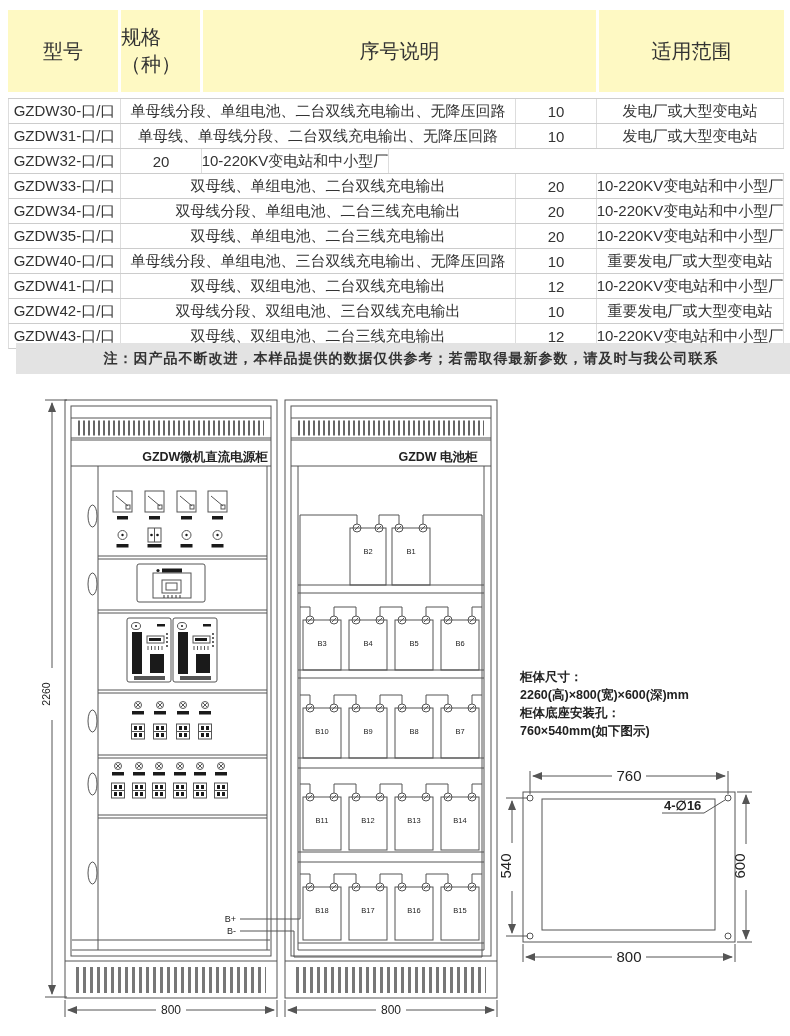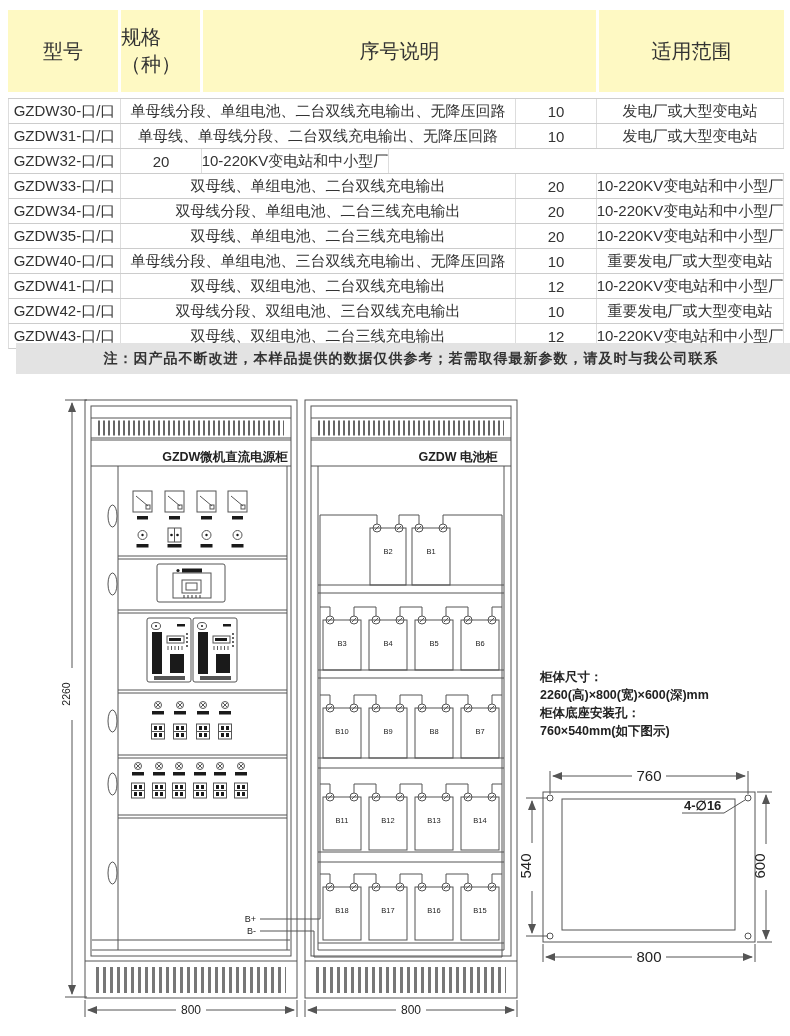--- a/index.html
+++ b/index.html
@@ -14,21 +14,21 @@
   .t-body{margin-top:6px;border-top:1px solid #ccc;}
   .t-row{display:flex;height:24px;border-bottom:1px solid #ccc;border-left:1px solid #ddd;}
   .t-cell{display:flex;align-items:center;justify-content:center;font-size:15px;color:#333;
           border-right:1px solid #ddd;box-sizing:content-box;white-space:nowrap;overflow:hidden;}
   .t-cell.c0{width:111px}.t-cell.c1{width:394px}.t-cell.c2{width:80px}.t-cell.c3{width:186px}
   
   .note{position:absolute;left:16px;top:343px;width:790px;height:31px;background:#e3e3e3;
         display:flex;align-items:center;justify-content:center;font-size:14px;font-weight:bold;
         color:#333;letter-spacing:1px;}
   
-  .diagram{position:absolute;left:0;top:390px;width:770px;height:646px;padding-left:20px;}
+  .diagram{position:absolute;left:0;top:390px;width:770px;height:646px;}
   svg{font-family:"Liberation Sans",sans-serif;}
   svg text{fill:#222;}
   .ln{stroke:#555;fill:none;stroke-width:1;}
   .dim{stroke:#555;fill:none;stroke-width:1;}
   .blk{fill:#1a1a1a;stroke:none;}
   .wbg{fill:#fff;stroke:none;}
 </style>
 </head>
 <body>
 

